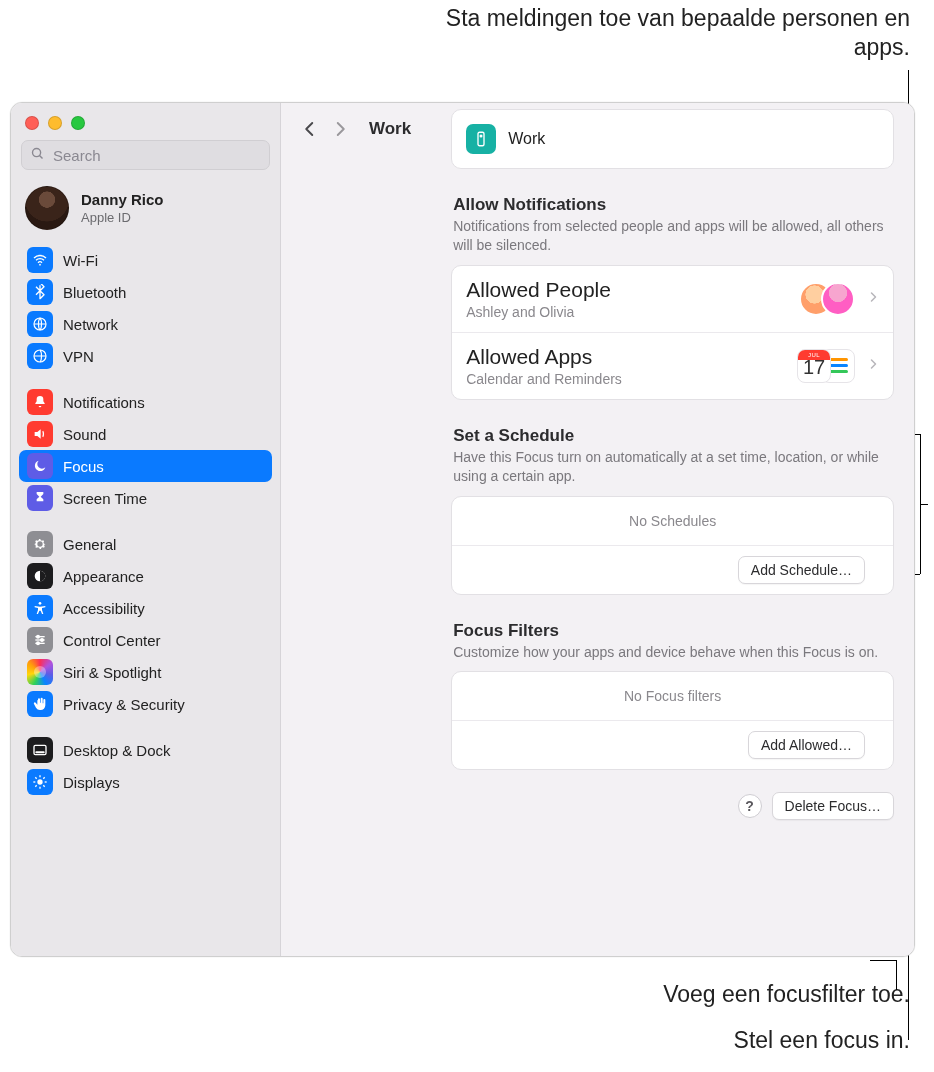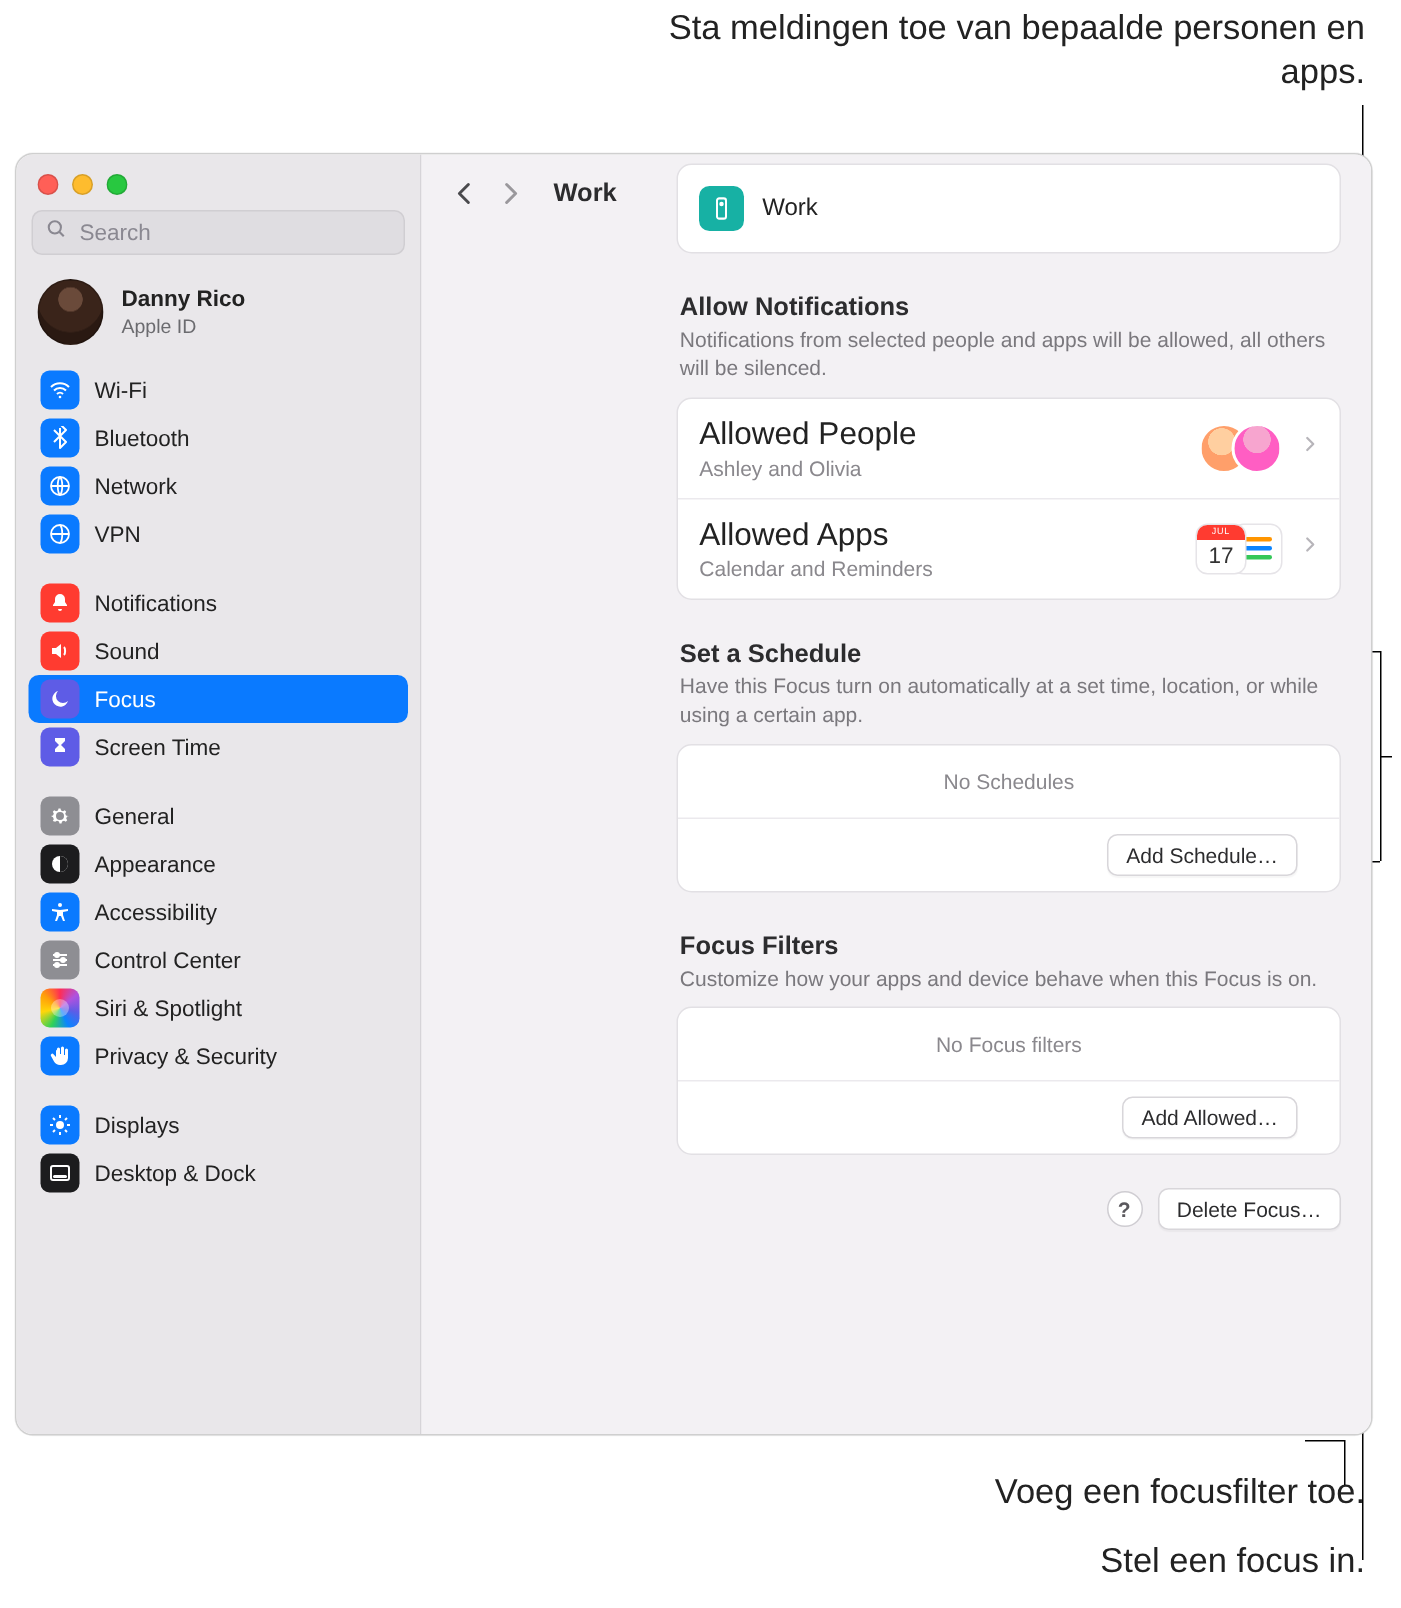--- a/index.html
+++ b/index.html
@@ -104,21 +104,21 @@
   .row .thumbs { display:flex; align-items:center; }
   .face { width:34px; height:34px; border-radius:50%; border:2px solid #fff; }
   .face.a{ background:radial-gradient(circle at 45% 35%, #ffcfa0 0 35%, #ff9f6a 36% 100%); }
   .face.b{ background:radial-gradient(circle at 50% 30%, #f7a5cf 0 35%, #ff5ec3 36% 100%); margin-left:-12px; }
   .appic {
     width:34px; height:34px; border-radius:8px; background:#fff; border:1px solid #e6e4e8;
     display:flex; align-items:center; justify-content:center; font-size:10px;
   }
   .appic.cal{ position:relative; }
   .appic.cal .top{ position:absolute; top:0; left:0; right:0; height:10px; background:#ff3b30; border-radius:7px 7px 0 0; color:#fff; font-size:6px; display:flex; align-items:center; justify-content:center; letter-spacing:0.5px;}
-  .appic.cal .num{ position:absolute; bottom:3px; left:0; right:0; text-align:center; font-size:15px; font-weight:500; color:#333;}
+  .appic.cal .num{ position:absolute; bottom:3px; left:0; right:0; text-align:center; font-size:20px; font-weight:500; color:#333;}
   .appic.rem{ margin-left:-10px; background:linear-gradient(#fff,#fff); }
   .appic.rem .lines{ width:20px;}
   .appic.rem .ln{ height:3px; margin:3px 0; border-radius:2px;}
   .appic.rem .ln:nth-child(1){background:#ff9500;}
   .appic.rem .ln:nth-child(2){background:#0a84ff;}
   .appic.rem .ln:nth-child(3){background:#34c759;}
 
   .emptybox { text-align:center; padding:16px 0; font-size:14px; color:#8a888d; border-bottom:1px solid #ebe9ed;}
   .actionrow { display:flex; justify-content:flex-end; padding:10px 28px;margin-left:44px; }
   .btn {
@@ -301,45 +301,45 @@
           <div class="nav-item">
             <div class="ic blue">
               <svg viewBox="0 0 24 24" fill="#fff">
                 <path d="M9 11V5a1.5 1.5 0 1 1 3 0v5h1V4a1.5 1.5 0 1 1 3 0v7h1V6a1.5 1.5 0 1 1 3 0v8a7 7 0 0 1-7 7h-1a7 7 0 0 1-6-3.5L3 12a1.5 1.5 0 0 1 2.5-1.7L8 13V7a1.5 1.5 0 1 1 3 0"></path>
               </svg>
             </div>
             <span>Privacy &amp; Security</span>
           </div>
           <div class="group-gap"></div>
           <div class="nav-item">
+            <div class="ic black">
+              <svg viewBox="0 0 24 24" fill="#fff">
+                <rect x="3" y="5" width="18" height="14" rx="2" fill="none" stroke="#fff" stroke-width="2"></rect>
+                <rect x="5" y="14" width="14" height="3" rx="1.5"></rect>
+              </svg>
+            </div>
+            <span>Desktop &amp; Dock</span>
+          </div>
+          <div class="nav-item">
             <div class="ic blue">
               <svg viewBox="0 0 24 24" fill="#fff">
                 <circle cx="12" cy="12" r="4"></circle>
                 <g stroke="#fff" stroke-width="2">
                   <line x1="12" y1="2" x2="12" y2="5"></line>
                   <line x1="12" y1="19" x2="12" y2="22"></line>
                   <line x1="2" y1="12" x2="5" y2="12"></line>
                   <line x1="19" y1="12" x2="22" y2="12"></line>
                   <line x1="5" y1="5" x2="7" y2="7"></line>
                   <line x1="17" y1="17" x2="19" y2="19"></line>
                   <line x1="17" y1="7" x2="19" y2="5"></line>
                   <line x1="5" y1="19" x2="7" y2="17"></line>
                 </g>
               </svg>
             </div>
             <span>Displays</span>
-          </div>
-          <div class="nav-item">
-            <div class="ic black">
-              <svg viewBox="0 0 24 24" fill="#fff">
-                <rect x="3" y="5" width="18" height="14" rx="2" fill="none" stroke="#fff" stroke-width="2"></rect>
-                <rect x="5" y="14" width="14" height="3" rx="1.5"></rect>
-              </svg>
-            </div>
-            <span>Desktop &amp; Dock</span>
           </div>
         </div>
   </div>
 
   <div class="content">
     <div class="toolbar">
       <span class="navbtn enabled">
         <svg width="18" height="18" viewBox="0 0 24 24" fill="none" stroke="currentColor" stroke-width="2.6" stroke-linecap="round" stroke-linejoin="round">
               <polyline points="15 4 7 12 15 20"></polyline>
             </svg>

